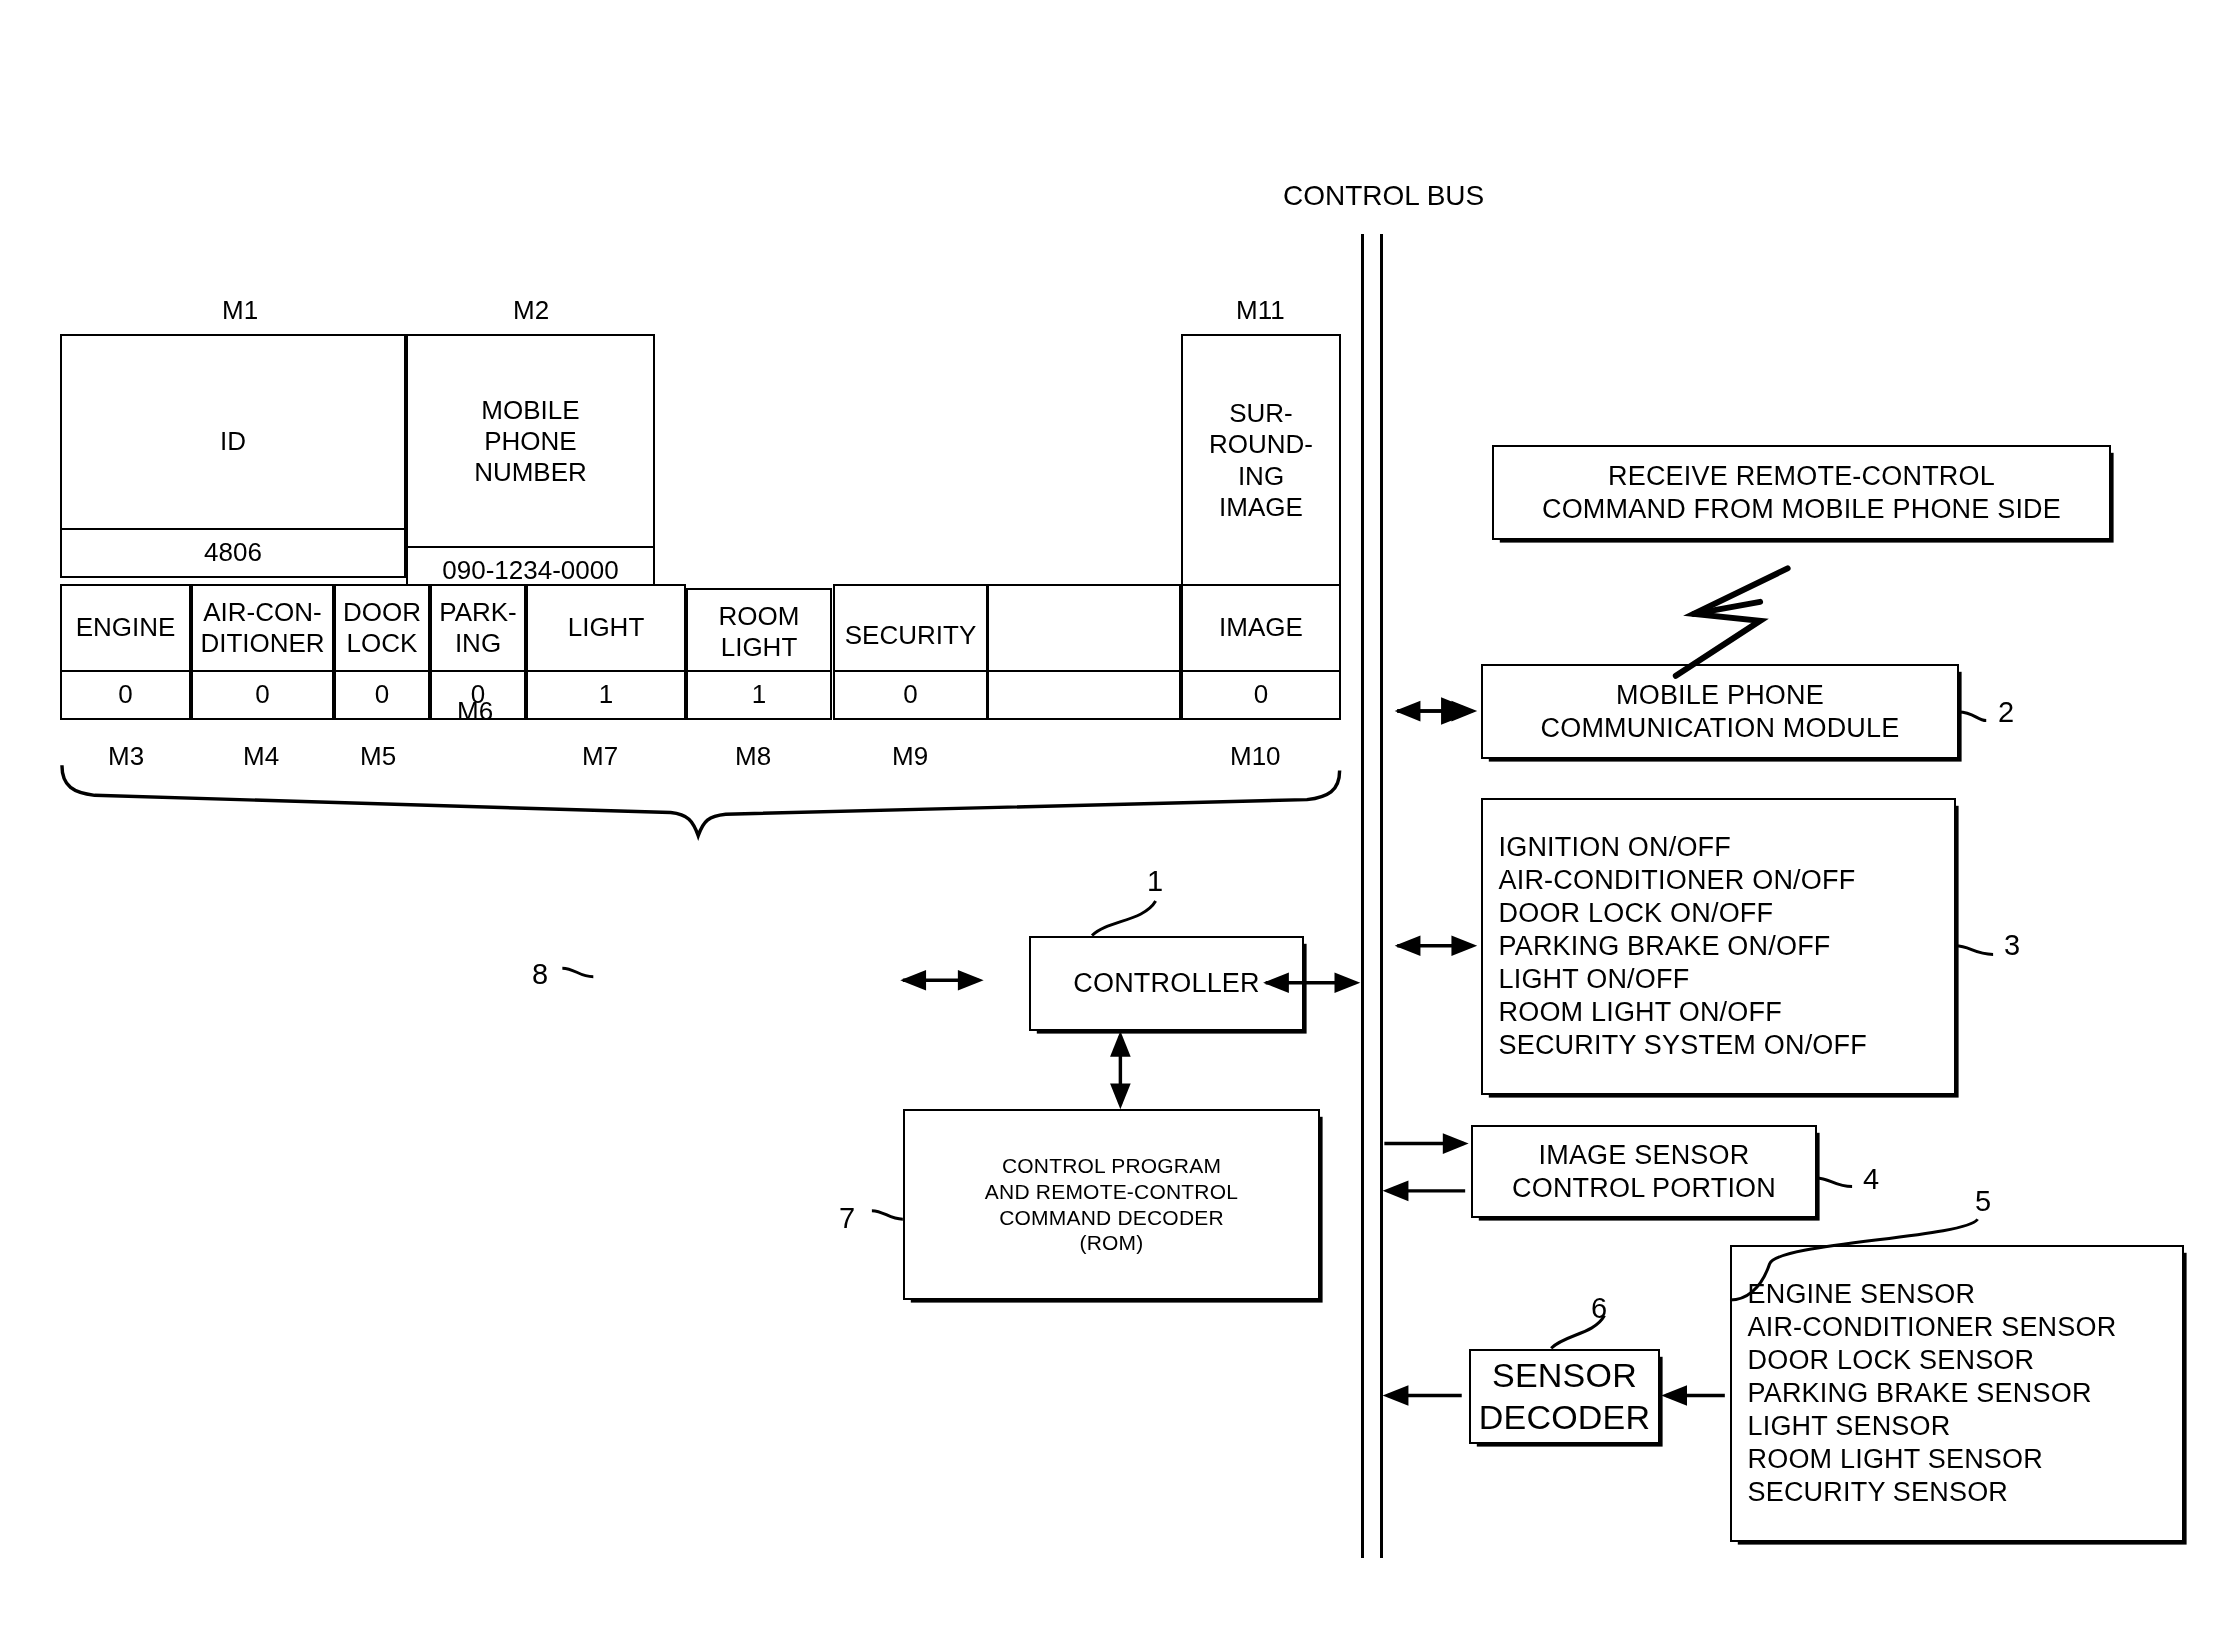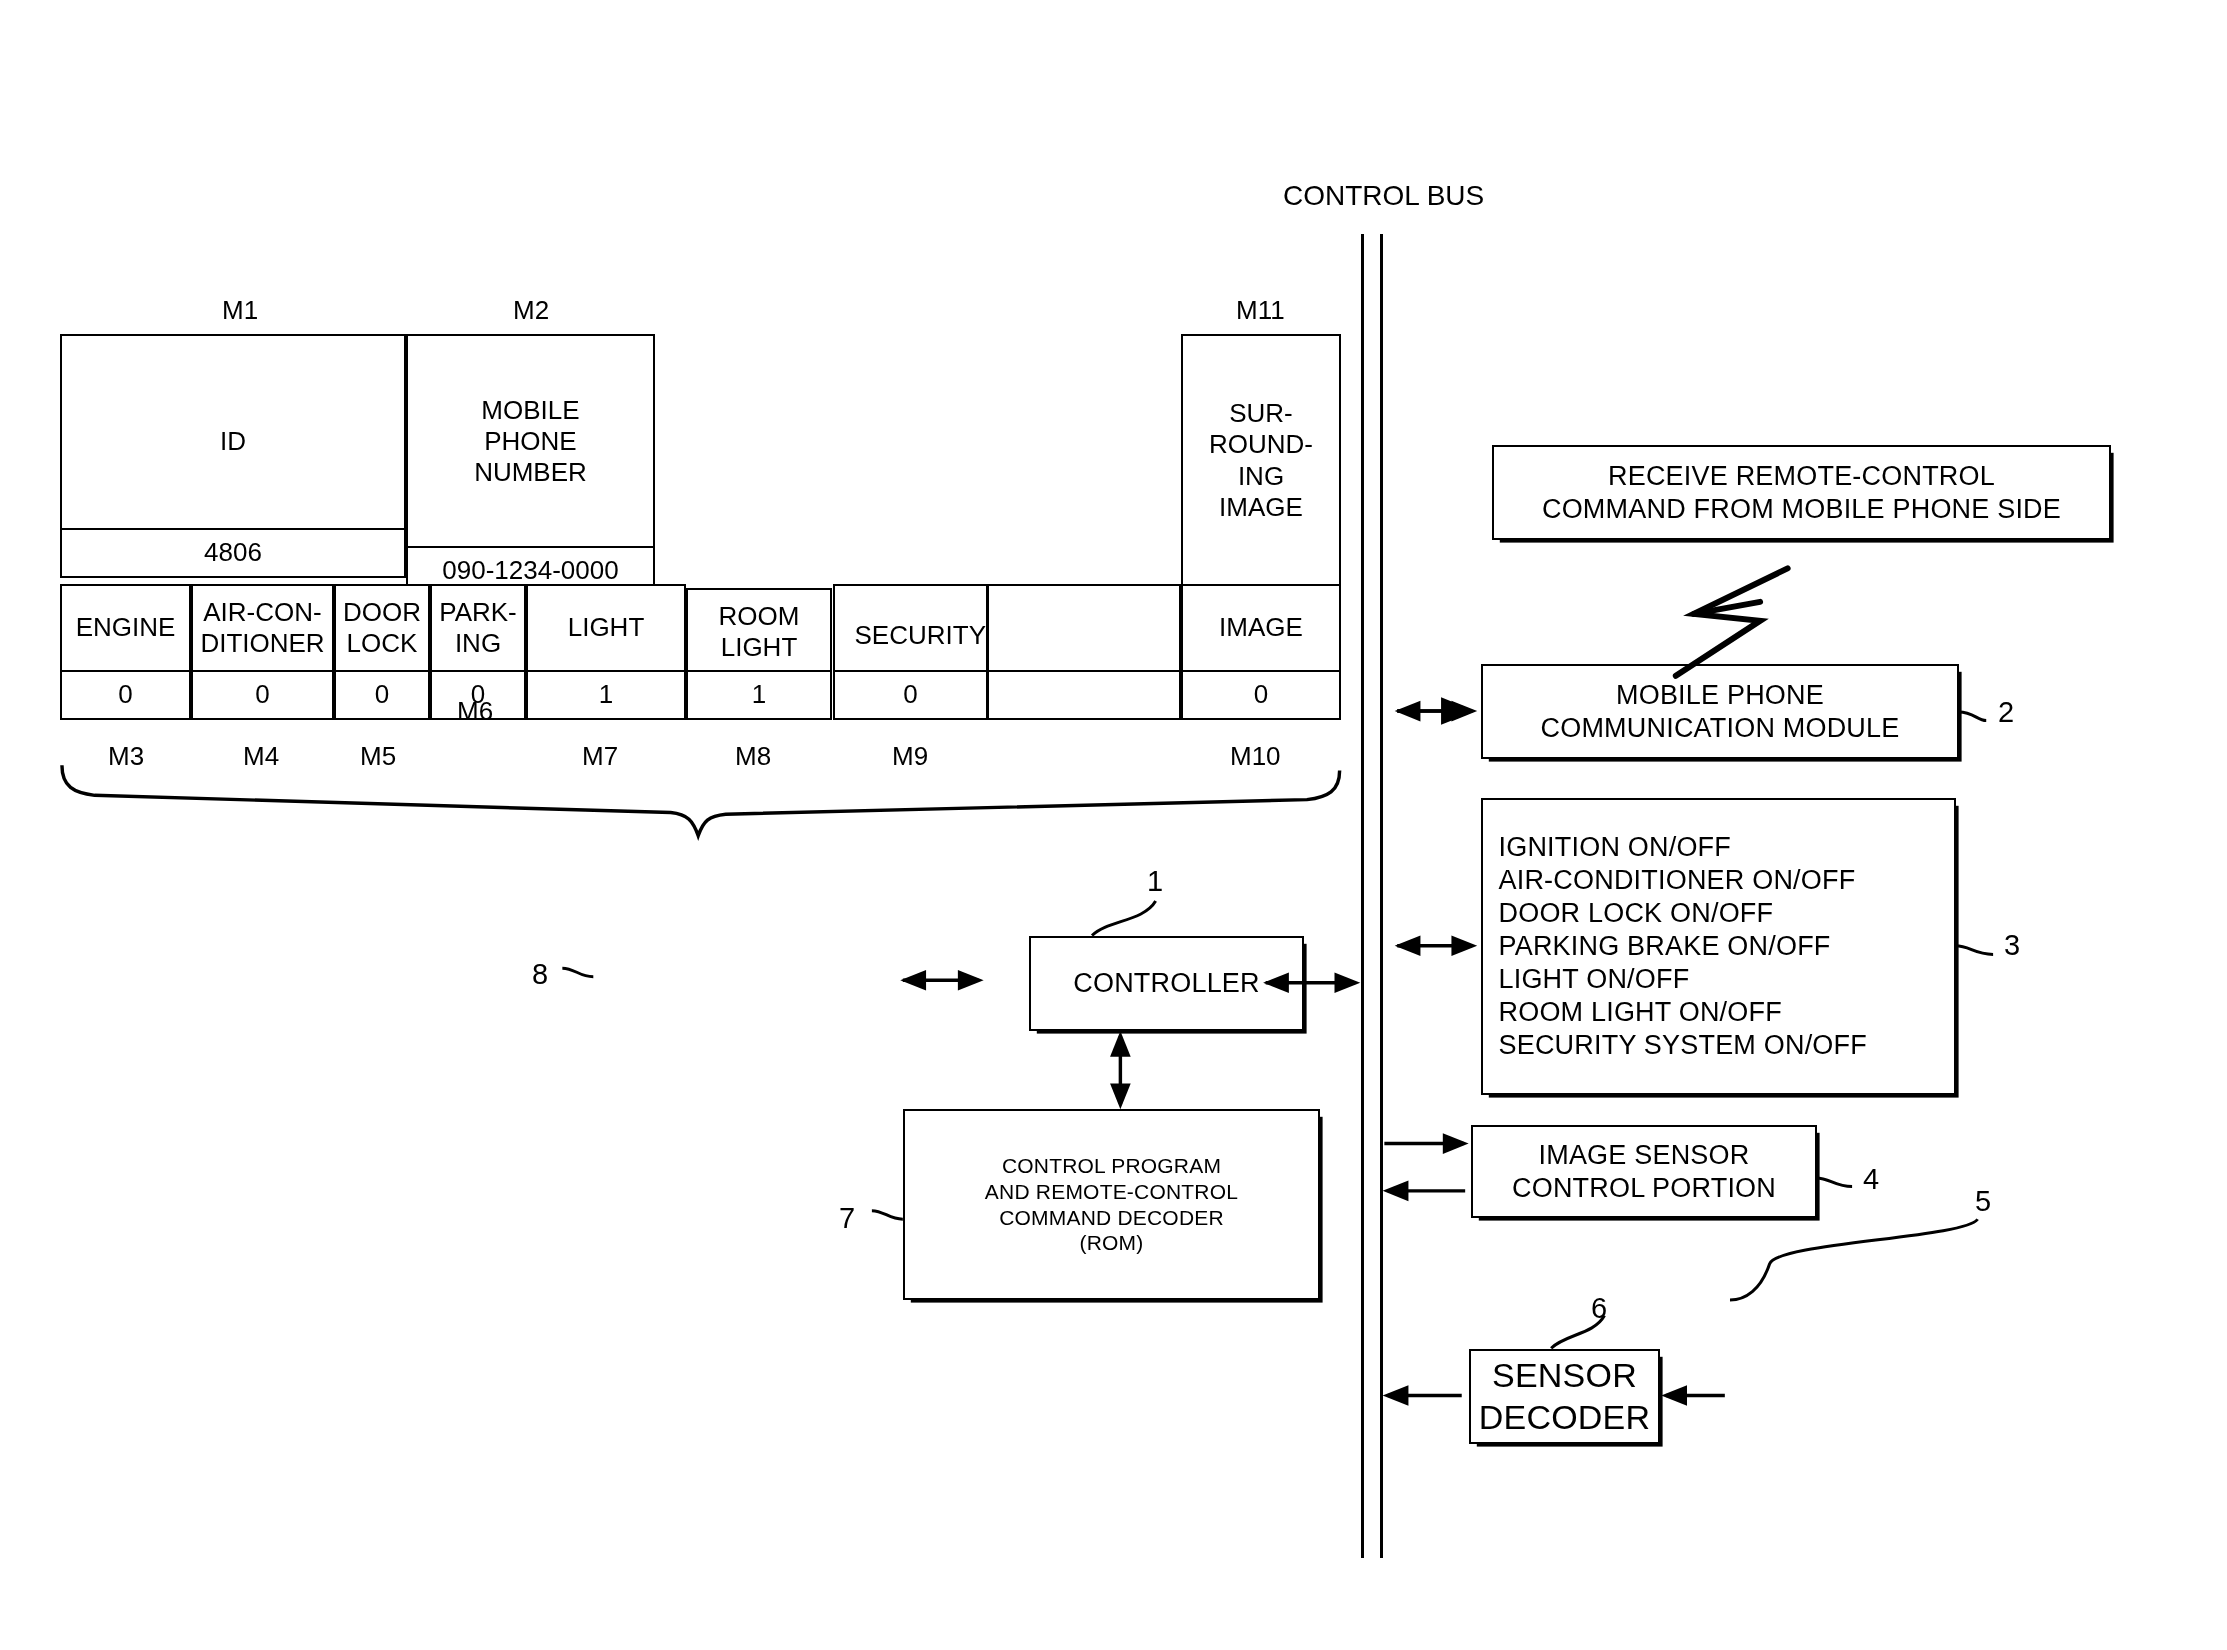--- a/index.html
+++ b/index.html
@@ -127,21 +127,21 @@
     <span style="white-space:pre-line">PARK-
 ING</span>
   </div>
   <div class="tbl-cell" style="left:526px; top:584px; width:160px; height:88px;">
     <span style="white-space:pre-line">LIGHT</span>
   </div>
   <div class="tbl-cell" style="left:686px; top:588px; width:146px; height:88px;">
     <span style="white-space:pre-line">ROOM
 LIGHT</span>
   </div>
-  <div class="tbl-cell" style="left:833px; top:584px; width:155px; height:104px;justify-content:flex-end;">
+  <div class="tbl-cell" style="left:833px; top:584px; width:155px; height:104px;">
     <span style="white-space:pre-line">SECURITY</span>
   </div>
   <div class="tbl-cell" style="left:1181px; top:584px; width:160px; height:88px;">
     <span style="white-space:pre-line">IMAGE</span>
   </div>
 
   <div class="tbl-cell" style="left:987px; top:584px; width:194px; height:88px; border-left-width:2.6px;"></div>
 
   <div class="tbl-cell" style="left:60px; top:670px; width:131px; height:50px;">
     <span>0</span>
@@ -199,20 +199,29 @@
 SECURITY SYSTEM ON/OFF</span>
   </div>
   <div class="reflabel" style="left:2004px; top:931px;">3</div>
 
   <div class="box" style="left:1471px; top:1125px; width:346px; height:93px; font-size:27px;">
     <span style="white-space:pre-line">IMAGE SENSOR
 CONTROL PORTION</span>
   </div>
   <div class="reflabel" style="left:1863px; top:1165px;">4</div>
 
+  <div class="box left-align" style="left:1730px; top:1245px; width:454px; height:297px; font-size:27px;">
+    <span style="white-space:pre-line">ENGINE SENSOR
+AIR-CONDITIONER SENSOR
+DOOR LOCK SENSOR
+PARKING BRAKE SENSOR
+LIGHT SENSOR
+ROOM LIGHT SENSOR
+SECURITY SENSOR</span>
+  </div>
   <div class="reflabel" style="left:1975px; top:1187px;">5</div>
 
   <div class="box" style="left:1469px; top:1349px; width:191px; height:95px; font-size:34px;">
     <span style="white-space:pre-line">SENSOR
 DECODER</span>
   </div>
   <div class="reflabel" style="left:1591px; top:1294px;">6</div>
 
   <div class="box" style="left:985px; top:936px; width:275px; height:95px; font-size:27px;margin-left:44px;">
     <span>CONTROLLER</span>

